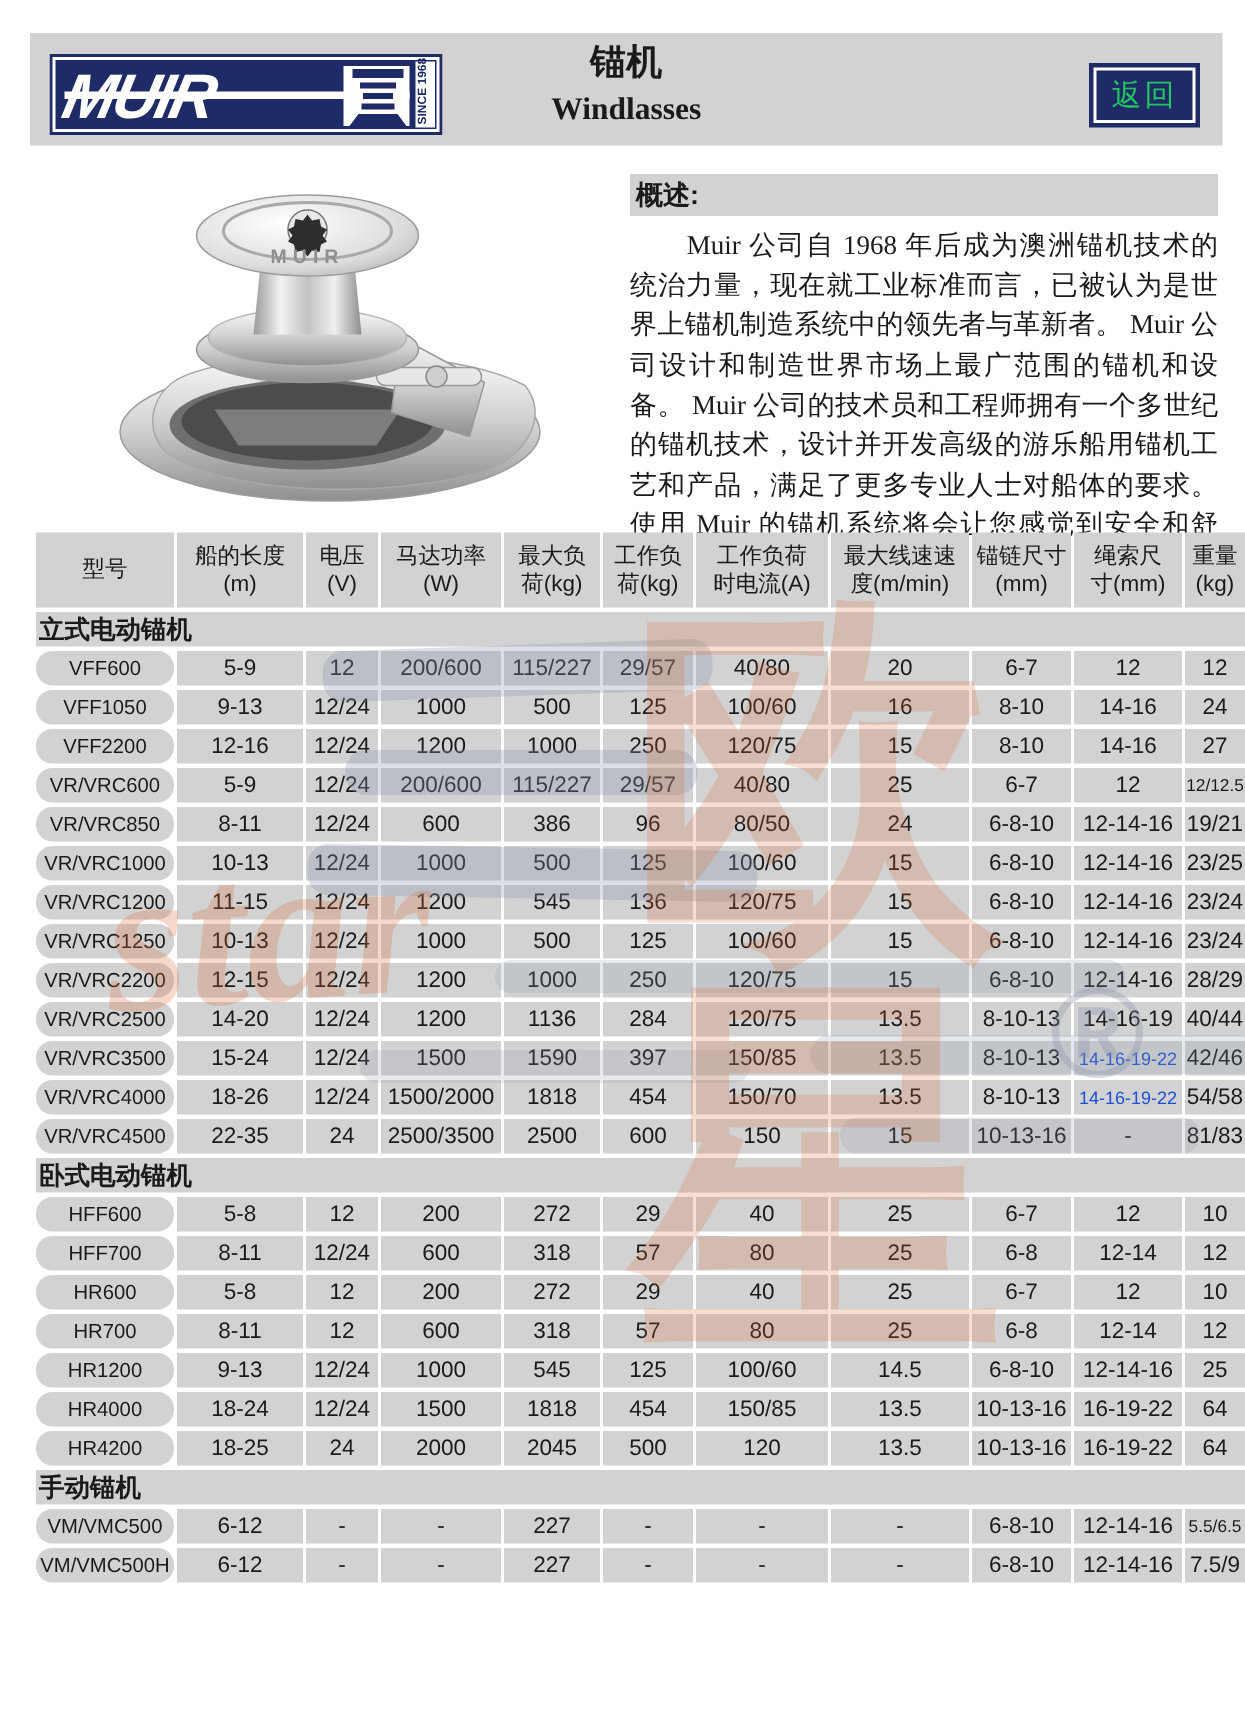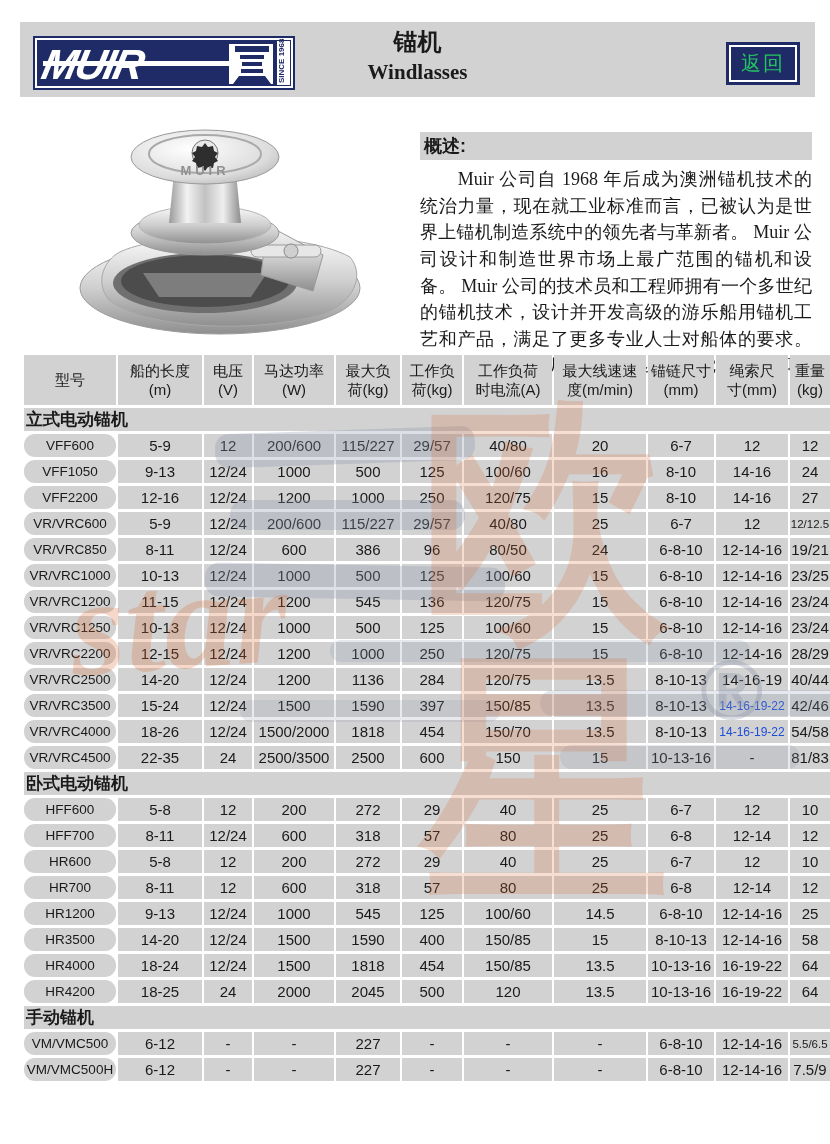--- a/index.html
+++ b/index.html
@@ -12,21 +12,21 @@
   .titles{position:absolute;left:0;right:0;top:5px;text-align:center;}
   .title-cn{font-size:24px;font-weight:bold;line-height:30px;}
   .title-en{font-family:"Liberation Serif", serif;font-size:21px;font-weight:bold;line-height:30px;}
   .back-btn{position:absolute;right:15px;top:20px;background:#1f2b66;padding:3px;cursor:pointer;}
   .back-btn-inner{border:2px solid #ffffff;color:#22c55e;font-size:20px;padding:3px 10px;letter-spacing:2px;}
 
   
   .photo{position:absolute;left:55px;top:105px;width:340px;height:240px;}
 
   
-  .overview{position:absolute;left:420px;top:132px;width:392px;}
+  .overview{position:absolute;left:420px;top:116px;width:392px;}
   .overview-head{background:#d2d2d2;font-weight:bold;font-size:18px;padding:2px 4px;height:24px;line-height:24px;}
   .overview-body{font-family:"Liberation Serif", serif;margin-top:6px;font-size:18px;line-height:1.48;text-align:justify;text-indent:2.1em;}
 
   
   .spec-table-wrap{position:absolute;left:22px;top:352px;width:786px;}
   table.spec{border-collapse:separate;border-spacing:2px 3px;table-layout:fixed;width:786px;}
   th,td{background:#d2d2d2;text-align:center;vertical-align:middle;padding:0;overflow:hidden;}
   th{height:50px;font-size:15px;font-weight:normal;line-height:1.3;white-space:pre-line;}
   td{height:23px;font-size:15px;}
   td.model{font-size:13.5px;border-radius:11px;}
@@ -413,33 +413,20 @@
             <td>1000</td>
             <td>545</td>
             <td>125</td>
             <td>100/60</td>
             <td>14.5</td>
             <td>6-8-10</td>
             <td>12-14-16</td>
             <td>25</td>
           </tr>
           <tr>
-            <td class="model">HR3500</td>
-            <td>14-20</td>
-            <td>12/24</td>
-            <td>1500</td>
-            <td>1590</td>
-            <td>400</td>
-            <td>150/85</td>
-            <td>15</td>
-            <td>8-10-13</td>
-            <td>12-14-16</td>
-            <td>58</td>
-          </tr>
-          <tr>
             <td class="model">HR4000</td>
             <td>18-24</td>
             <td>12/24</td>
             <td>1500</td>
             <td>1818</td>
             <td>454</td>
             <td>150/85</td>
             <td>13.5</td>
             <td>10-13-16</td>
             <td>16-19-22</td>

